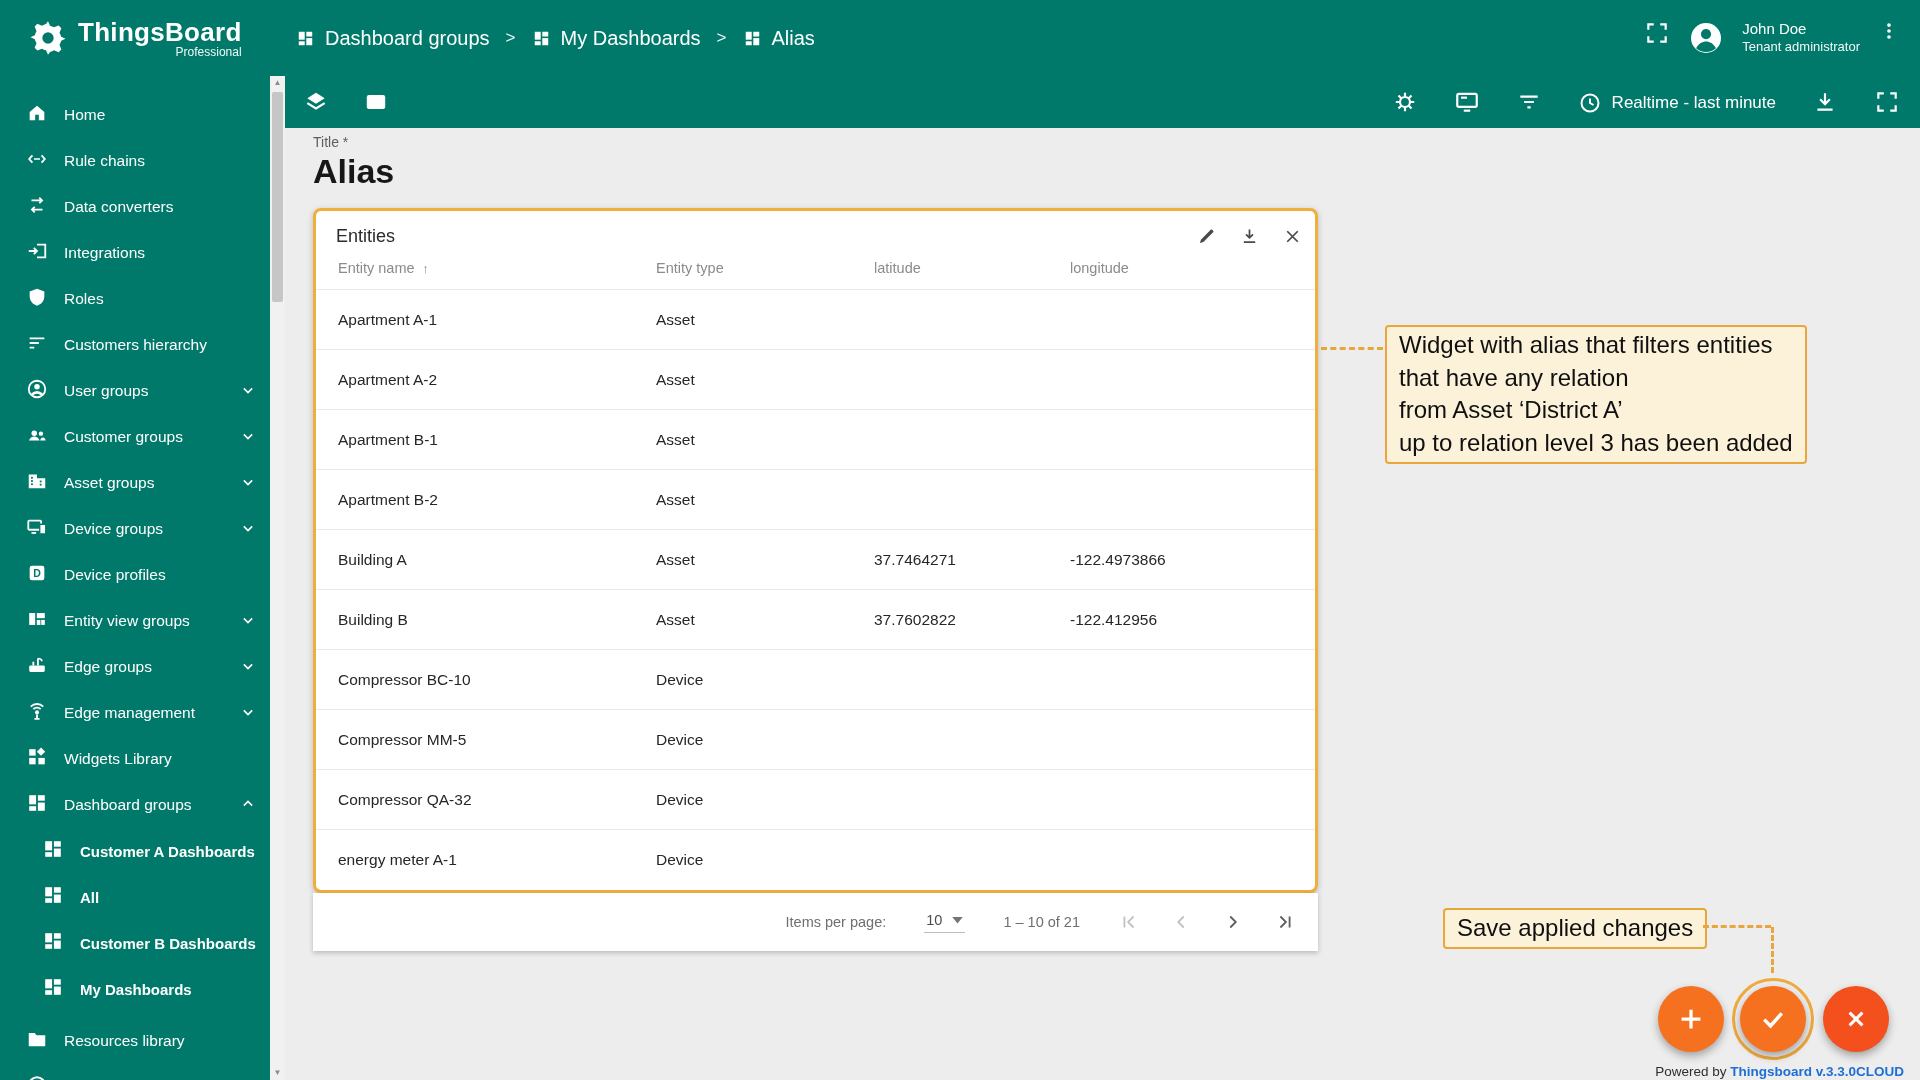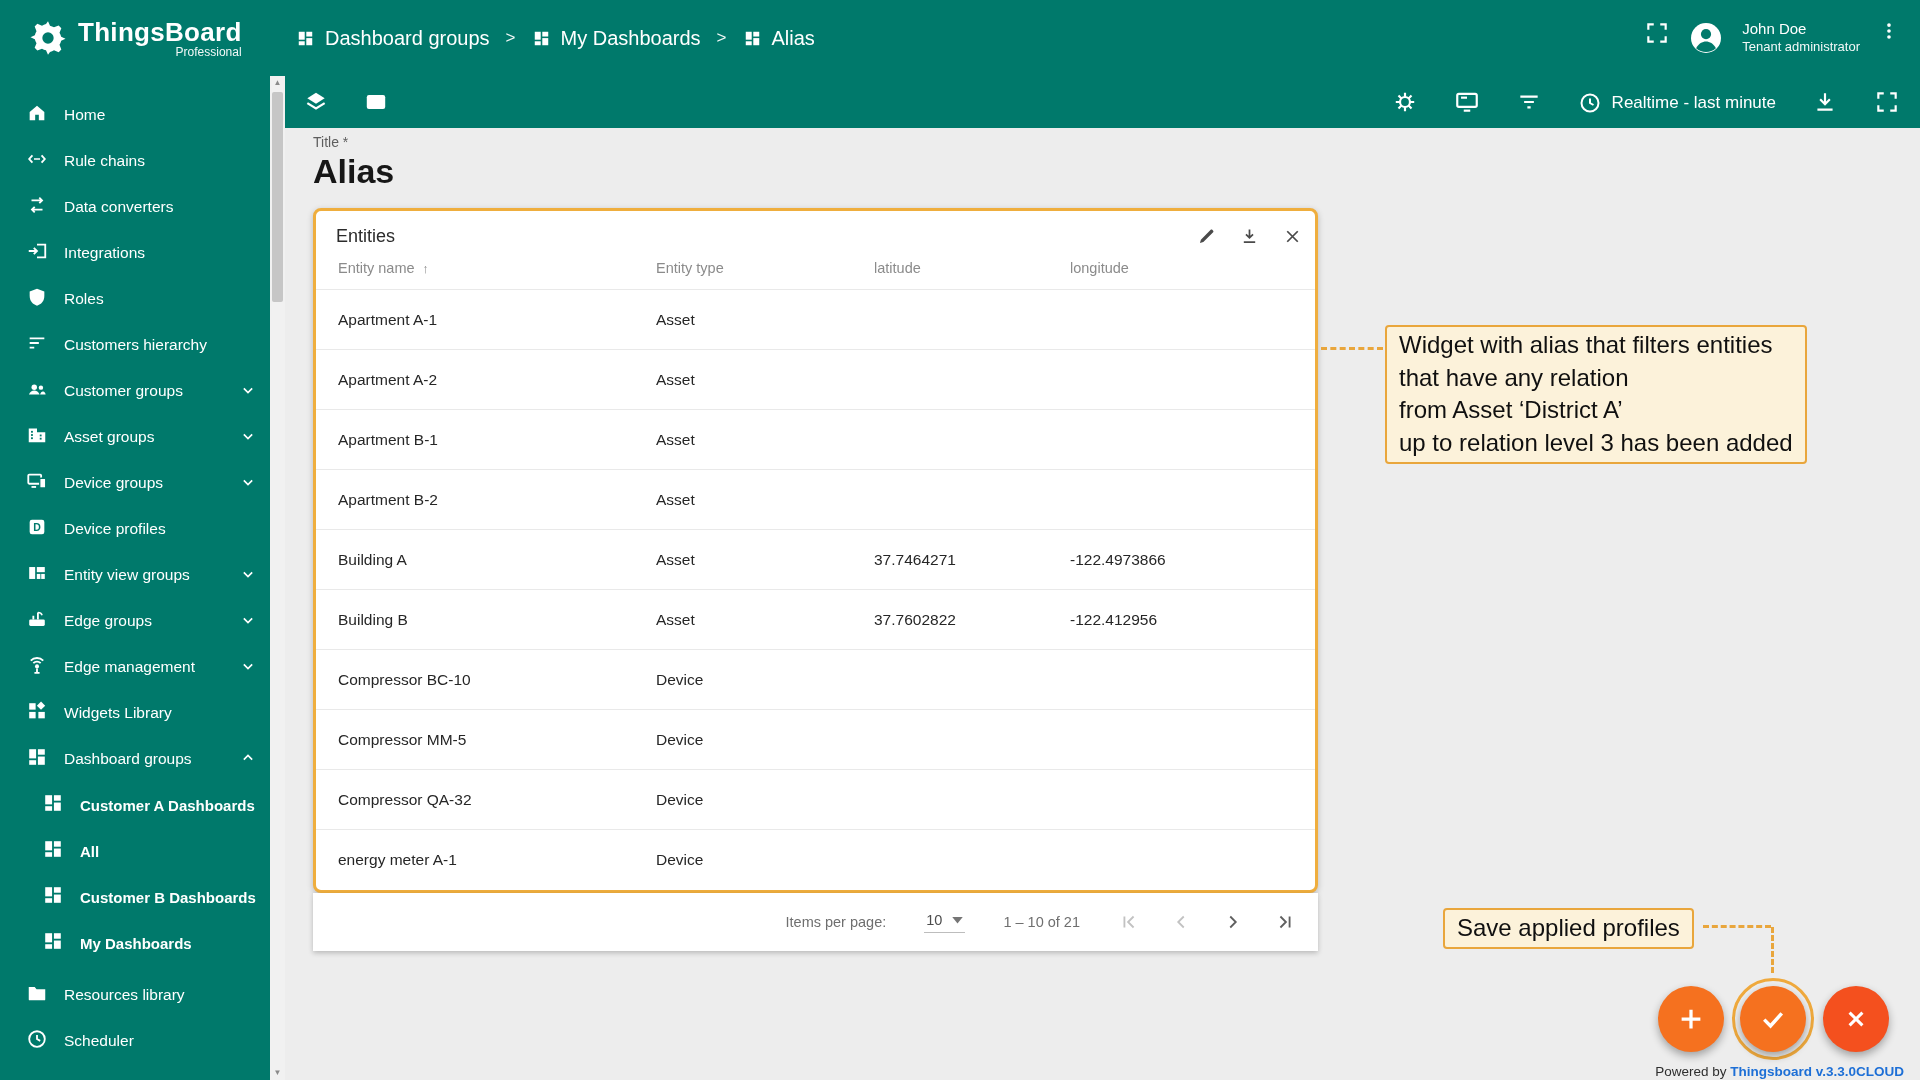--- a/index.html
+++ b/index.html
@@ -130,20 +130,31 @@
       <span>Roles</span>
     </div>
 
     <div class="nav-item">
       <svg class="ic" viewBox="0 0 24 24">
           <path d="M4 7 H20 M4 12 H14 M4 17 H9" stroke="#fff" stroke-width="2"></path>
         </svg>
       <span>Customers hierarchy</span>
     </div>
 
+    <div class="nav-item">
+      <svg class="ic" viewBox="0 0 24 24">
+          <circle cx="12" cy="12" r="9" stroke="#fff" stroke-width="2" fill="none"></circle>
+          <circle cx="12" cy="9.5" r="3" fill="#fff"></circle>
+          <path d="M6.3 18.3 Q12 13 17.7 18.3" stroke="#fff" stroke-width="3" fill="none"></path>
+        </svg>
+      <span>User groups</span>
+      <svg class="chev" viewBox="0 0 24 24">
+          <path d="M7 10 L12 15 L17 10" stroke="#fff" stroke-width="2" fill="none"></path>
+        </svg>
+    </div>
 
     <div class="nav-item">
       <svg class="ic" viewBox="0 0 24 24">
           <circle cx="9" cy="10" r="3" fill="#fff"></circle>
           <circle cx="16.3" cy="10.5" r="2.4" fill="#fff"></circle>
           <path d="M3.2 18 C4.3 14.8 6.5 13.5 9 13.5 C11.5 13.5 13.7 14.8 14.8 18 Z" fill="#fff"></path>
           <path d="M15.4 18 C16 15.6 17.3 14.6 18.7 14.8 C20.2 15 21.1 16.3 21.4 18 Z" fill="#fff"></path>
         </svg>
       <span>Customer groups</span>
       <svg class="chev" viewBox="0 0 24 24">
@@ -554,21 +565,21 @@
       </div>
     </div>
   </div>
 
   <div class="dash-h" style="left:1036px;top:219px;width:62px"></div>
   <div class="note note1">Widget with alias that filters entities
 that have any relation
 from Asset ‘District A’
 up to relation level 3 has been added</div>
 
-  <div class="note note2">Save applied profiles</div>
+  <div class="note note2">Save applied changes</div>
   <div class="dash-h" style="left:1418px;top:797px;width:68px"></div>
   <div class="dash-v" style="left:1486px;top:799px;height:46px"></div>
 
   <div class="fab-ring"></div>
   <div class="fab fab-plus">
     <svg width="30" height="30" viewBox="0 0 24 24">
         <path d="M12 4.5 V19.5 M4.5 12 H19.5" stroke="#fff" stroke-width="2.6"></path>
       </svg>
   </div>
   <div class="fab fab-check">

